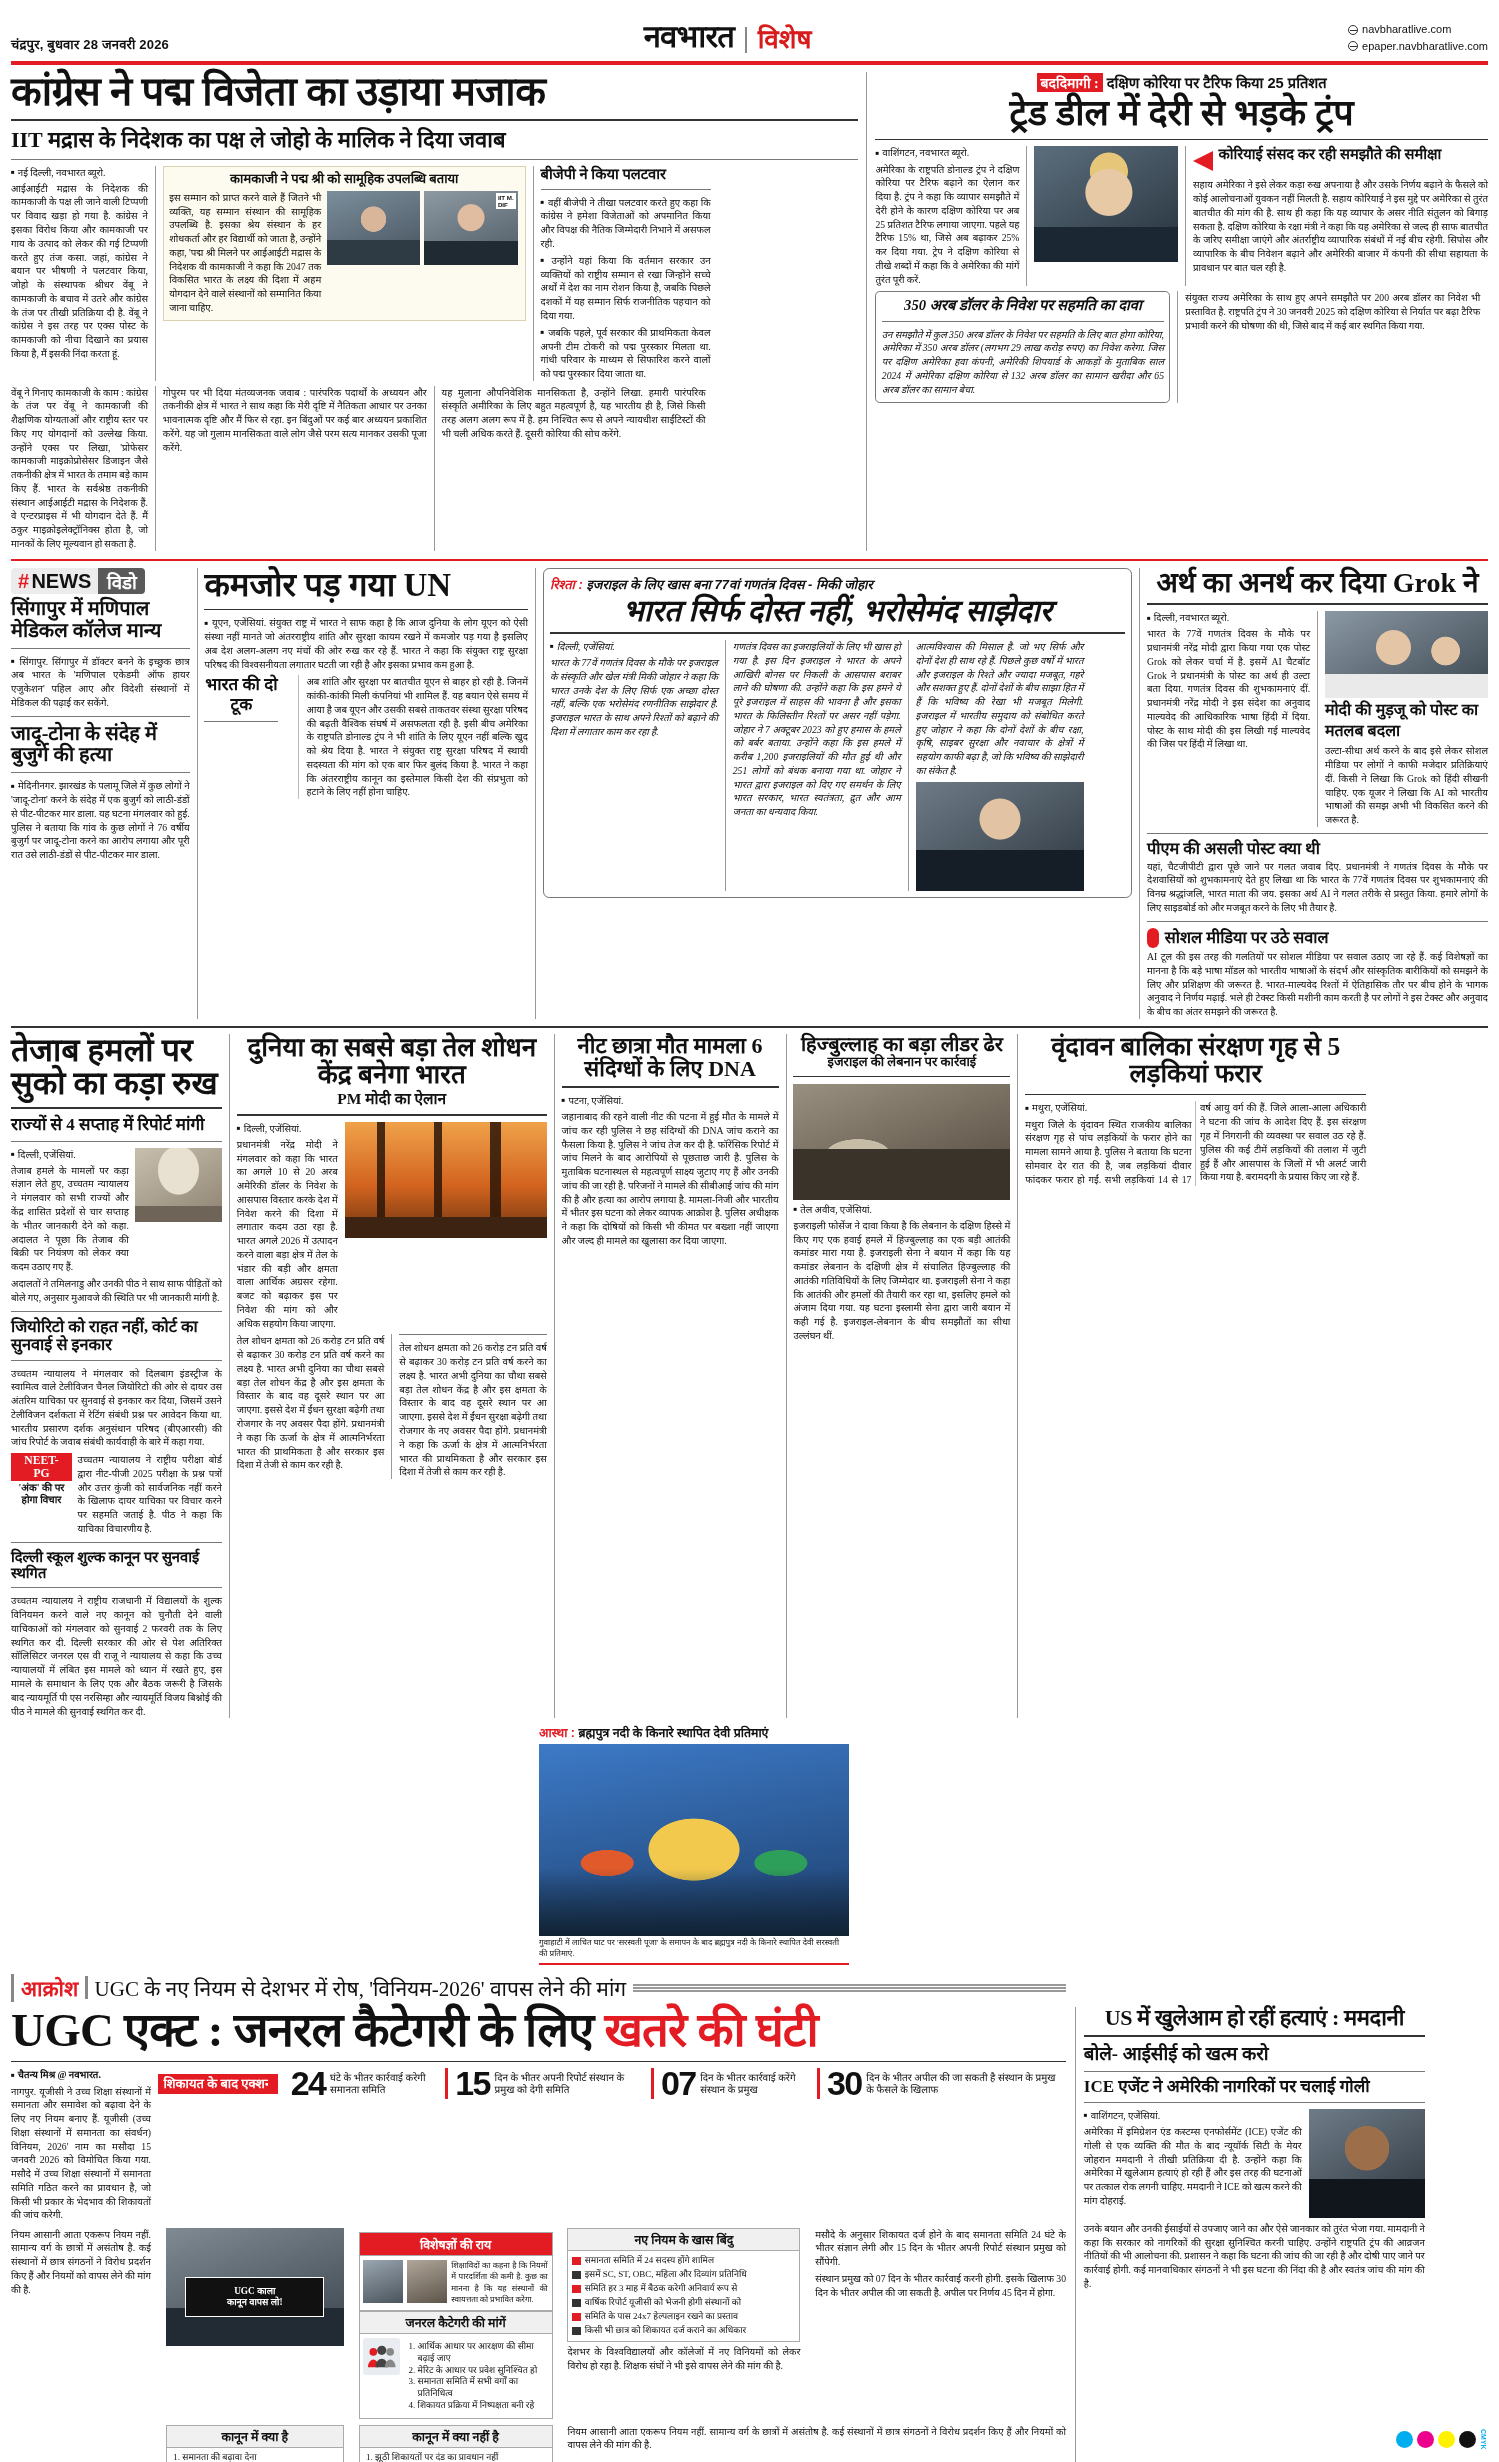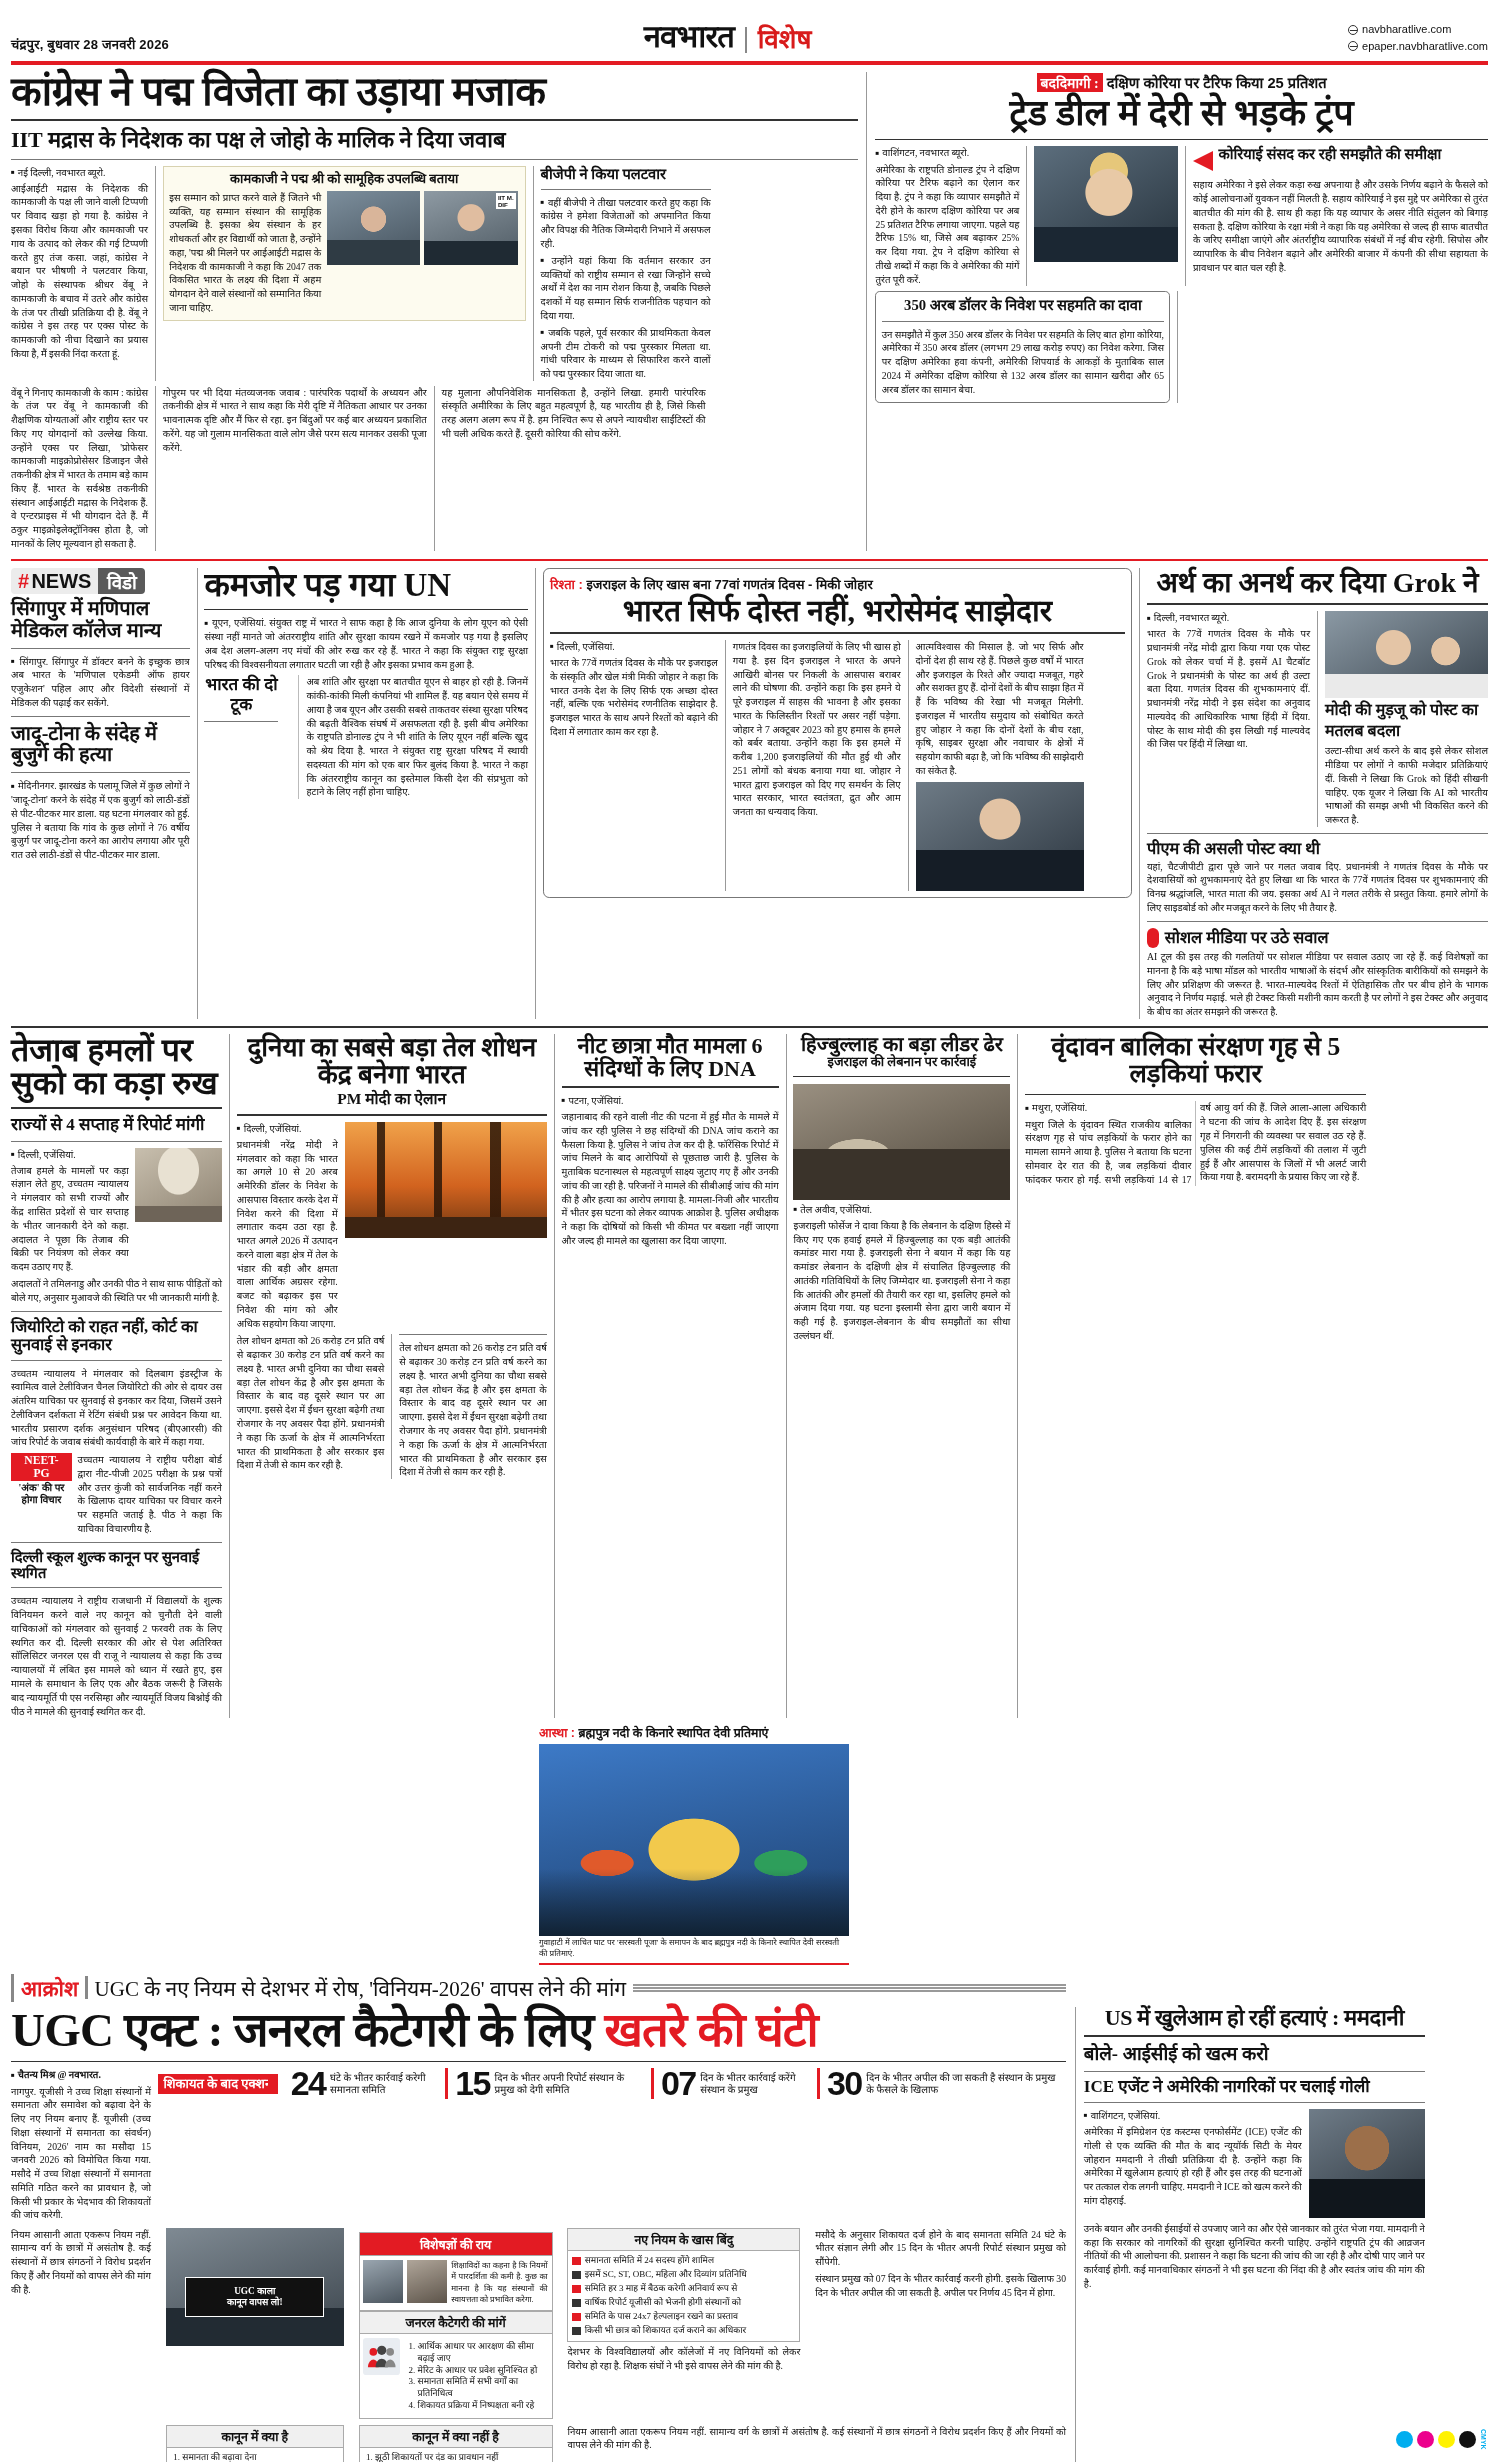--- a/index.html
+++ b/index.html
@@ -49,21 +49,21 @@
     font-size:9.7px; line-height:1.42; text-align:justify;
     hyphens:auto; word-spacing:-0.2px;
   }
   .bull::before { content:"\25A0"; font-size:6.2px; vertical-align:1.6px; margin-right:3.1px; }
 
   .cols2 { column-count:2; column-gap:8.5px; column-rule:0.8px solid #bbb; }
 
   .photo { background:#b9c3cb; position:relative; overflow:hidden; }
   .cap { font-family:"Liberation Sans", sans-serif; font-size:8.1px; line-height:1.3; padding-top:2.3px; }
 
-  .boxed { border:0.8px solid #aaa; border-radius:4.7px; padding:5.4px; }
+  .boxed { border:0.8px solid #aaa; border-radius:4.7px; padding:5.4px;font-style:italic; }
   .tintbox { background:#fdfbef; border:0.8px solid #d8d2b0; padding:5.4px; }
 
   .newsbadge { display:inline-flex; align-items:stretch; border-radius:3.9px; overflow:hidden; font-family:"Liberation Sans", sans-serif; }
   .newsbadge .a { background:#ececec; color:#111; font-weight:bold; font-size:20px; padding:0.8px 7px; display:flex; align-items:center; gap:2.3px;}
   .newsbadge .a .hash { color:#e31b23; }
   .newsbadge .b { background:#5a5a5a; color:#fff; font-weight:bold; font-size:18.6px; padding:0.8px 8.5px; display:flex; align-items:center;}
 
   .redlabel { background:#e31b23; color:#fff; font-weight:bold; font-family:"Liberation Serif", serif; padding:0.8px 5.4px; display:inline-block; }
   .redtext { color:#e31b23; }
 
@@ -213,20 +213,23 @@
 
     <div class="row" style="margin-top:4.7px;">
       <div style="width:295px;">
         <div class="boxed" style="border-color:#777;">
           <div class="sub" style="font-size:14.7px;text-align:center;">350 अरब डॉलर के निवेश पर सहमति का दावा</div>
           <div class="hline"></div>
           <p class="body">उन समझौते में कुल 350 अरब डॉलर के निवेश पर सहमति के लिए बात होगा कोरिया, अमेरिका में 350 अरब डॉलर (लगभग 29 लाख करोड़ रुपए) का निवेश करेगा. जिस पर दक्षिण अमेरिका हवा कंपनी, अमेरिकी शिपयार्ड के आकड़ों के मुताबिक साल 2024 में अमेरिका दक्षिण कोरिया से 132 अरब डॉलर का सामान खरीदा और 65 अरब डॉलर का सामान बेचा.</p>
         </div>
       </div>
       <div class="vline"></div>
+      <div style="width:295px;">
+        <p class="body">संयुक्त राज्य अमेरिका के साथ हुए अपने समझौते पर 200 अरब डॉलर का निवेश भी प्रस्तावित है. राष्ट्रपति ट्रंप ने 30 जनवरी 2025 को दक्षिण कोरिया से निर्यात पर बढ़ा टैरिफ प्रभावी करने की घोषणा की थी, जिसे बाद में कई बार स्थगित किया गया.</p>
+      </div>
     </div>
   </div>
 </div>
 
 <div class="rule-red" style="margin-top:7.8px;height:2.3px;"></div>
 
 <div class="row" style="margin-top:7px;">
 
   <div style="width:180px;">
     <div class="newsbadge">

